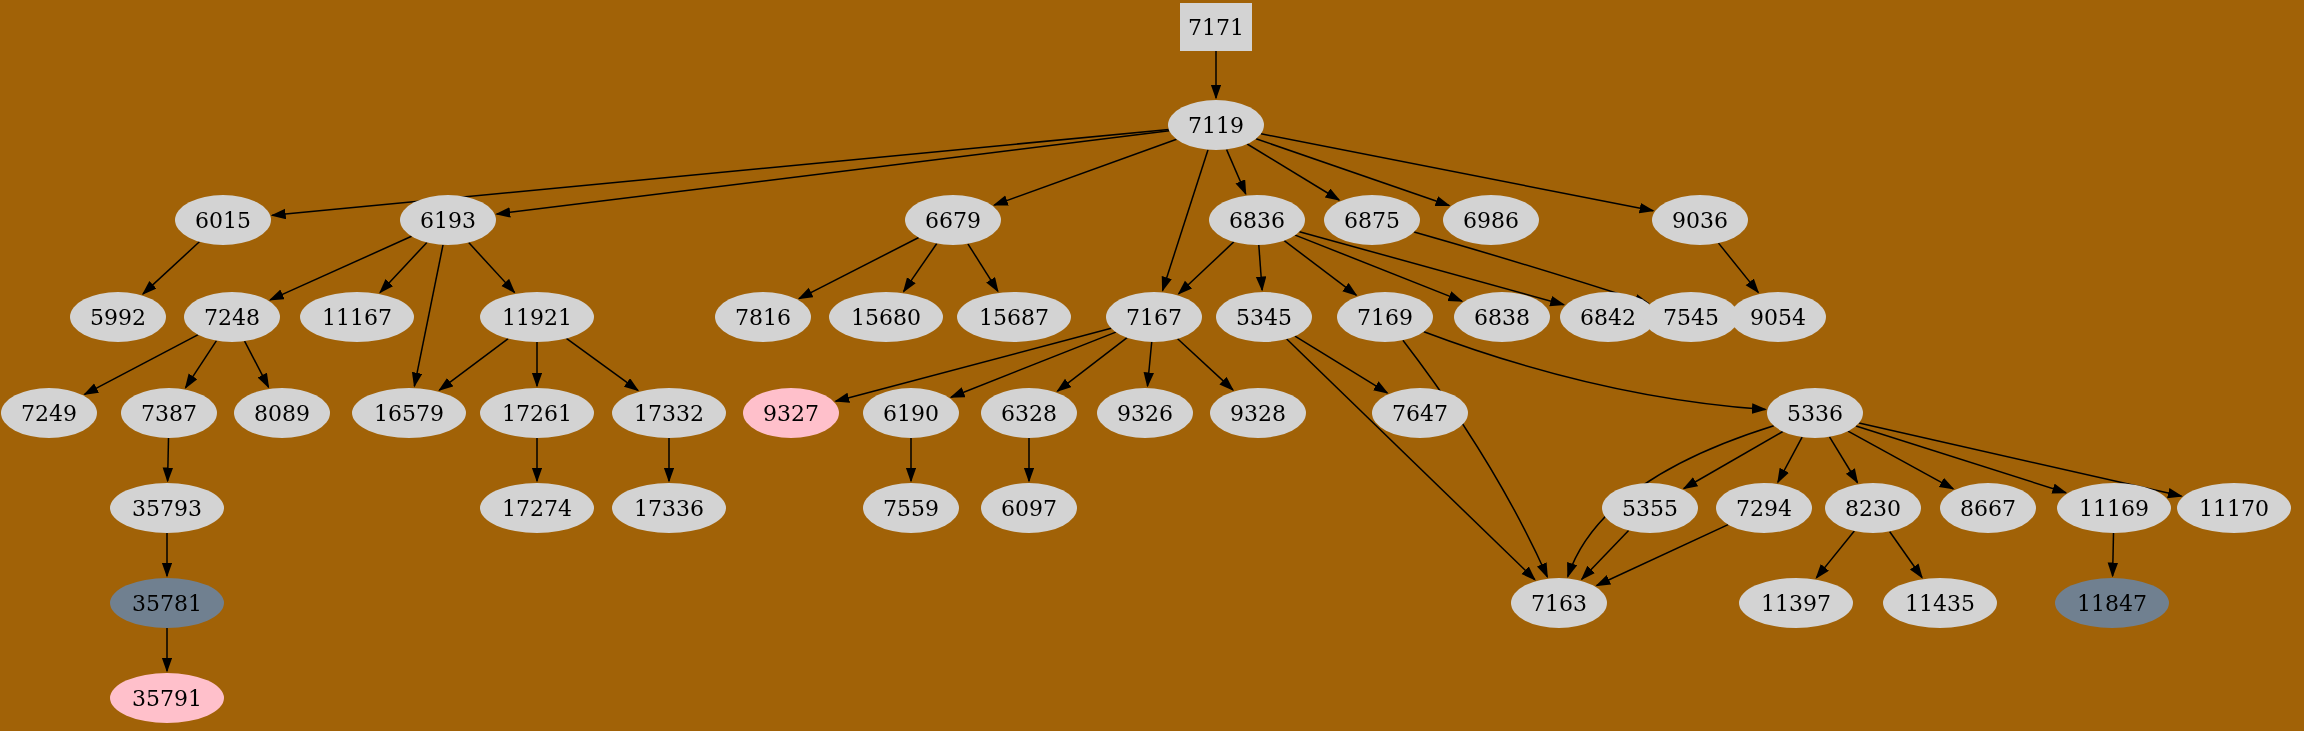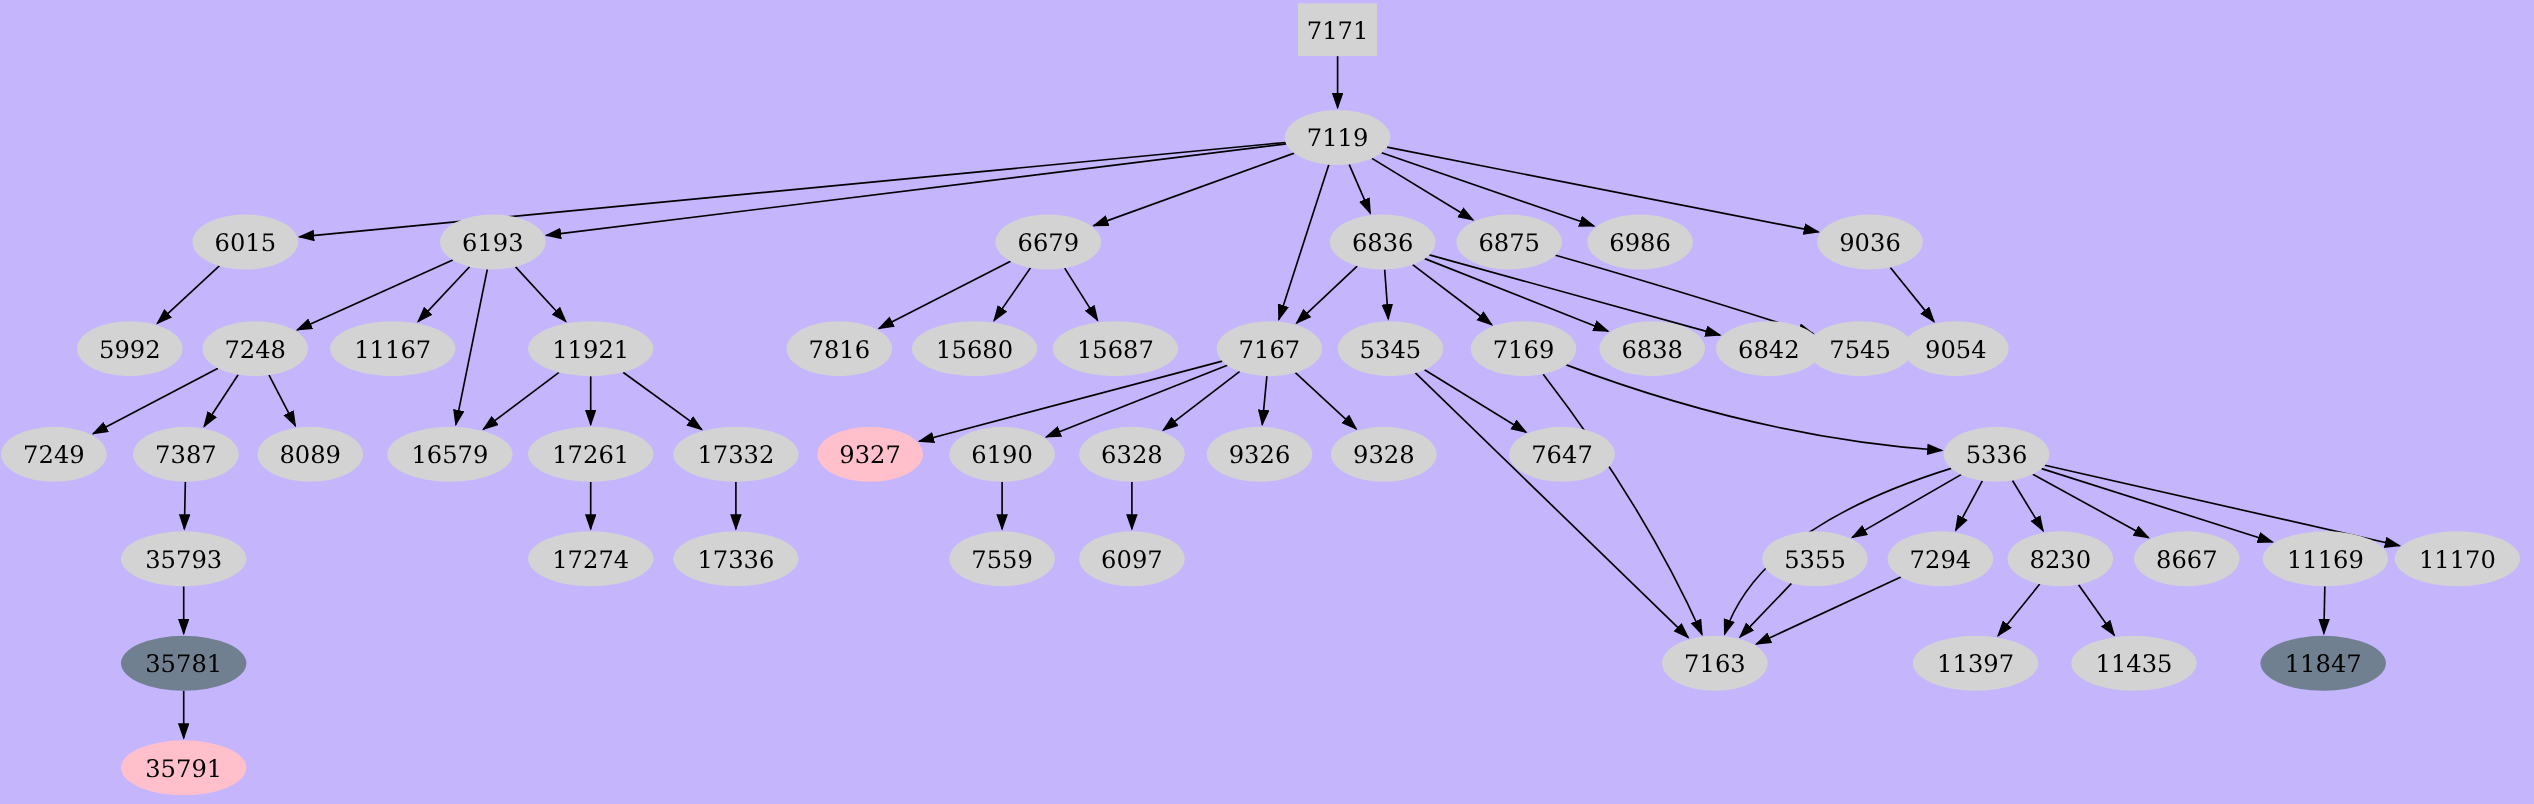--- a/index.html
+++ b/index.html
@@ -8,21 +8,21 @@
     background: #ffffff;
     width: 2304px;
     height: 731px;
     overflow: hidden;
     font-family: "DejaVu Serif", serif;
   }
   #graph-wrap {
     position: relative;
     width: 2304px;
     height: 731px;
-    background: #c4b5fd;
+    background: #a16207;
     text-decoration: underline;
   }
   svg { display: block; }
   .node-label {
     font-family: "DejaVu Serif", serif;
     font-size: 22px;
     fill: #000000;
   }
   .edge-line {
     fill: none;

